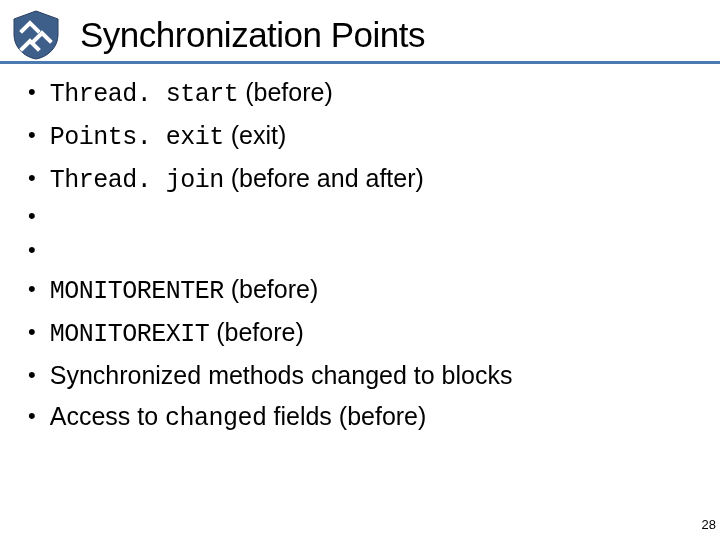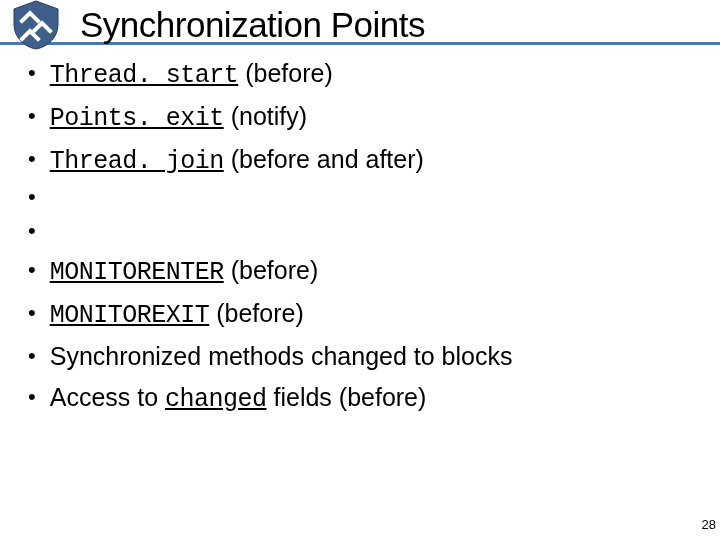--- a/index.html
+++ b/index.html
@@ -9,21 +9,21 @@
     background: #ffffff;
     font-family: Arial, Helvetica, sans-serif;
     position: relative;
     overflow: hidden;
   }
   .header {
     display: flex;
     align-items: center;
     padding: 8px 0 0 10px;
     border-bottom: 3px solid #4a7ab0;
-    height: 45px;
+    height: 64px;
   }
   .logo {
     width: 52px;
     height: 52px;
     margin-right: 18px;
     flex-shrink: 0;
   }
   .title {
     font-size: 35px;
     color: #000;
@@ -43,21 +43,20 @@
   .bullet {
     margin-right: 14px;
     font-size: 22px;
     line-height: 1;
     position: relative;
     top: -2px;
   }
   .mono {
     font-family: "Courier New", Courier, monospace;
     letter-spacing: -0.5px;
-    text-decoration: underline;
   }
   .page-num {
     position: absolute;
     bottom: 8px;
     right: 4px;
     font-size: 13px;
     color: #000;
   }
 </style>
 </head>
@@ -77,21 +76,21 @@
 
 <div class="content">
 
   <div class="bullet-row">
     <span class="bullet">•</span>
     <span><span class="mono">Thread. start</span><span> (before)</span></span>
   </div>
 
   <div class="bullet-row">
     <span class="bullet">•</span>
-    <span><span class="mono">Points. exit</span><span> (notify)</span></span>
+    <span><span class="mono">Points. exit</span><span> (exit)</span></span>
   </div>
 
   <div class="bullet-row">
     <span class="bullet">•</span>
     <span><span class="mono">Thread. join</span><span> (before and after)</span></span>
   </div>
 
   <div class="bullet-row">
     <span class="bullet">•</span>
   </div>

